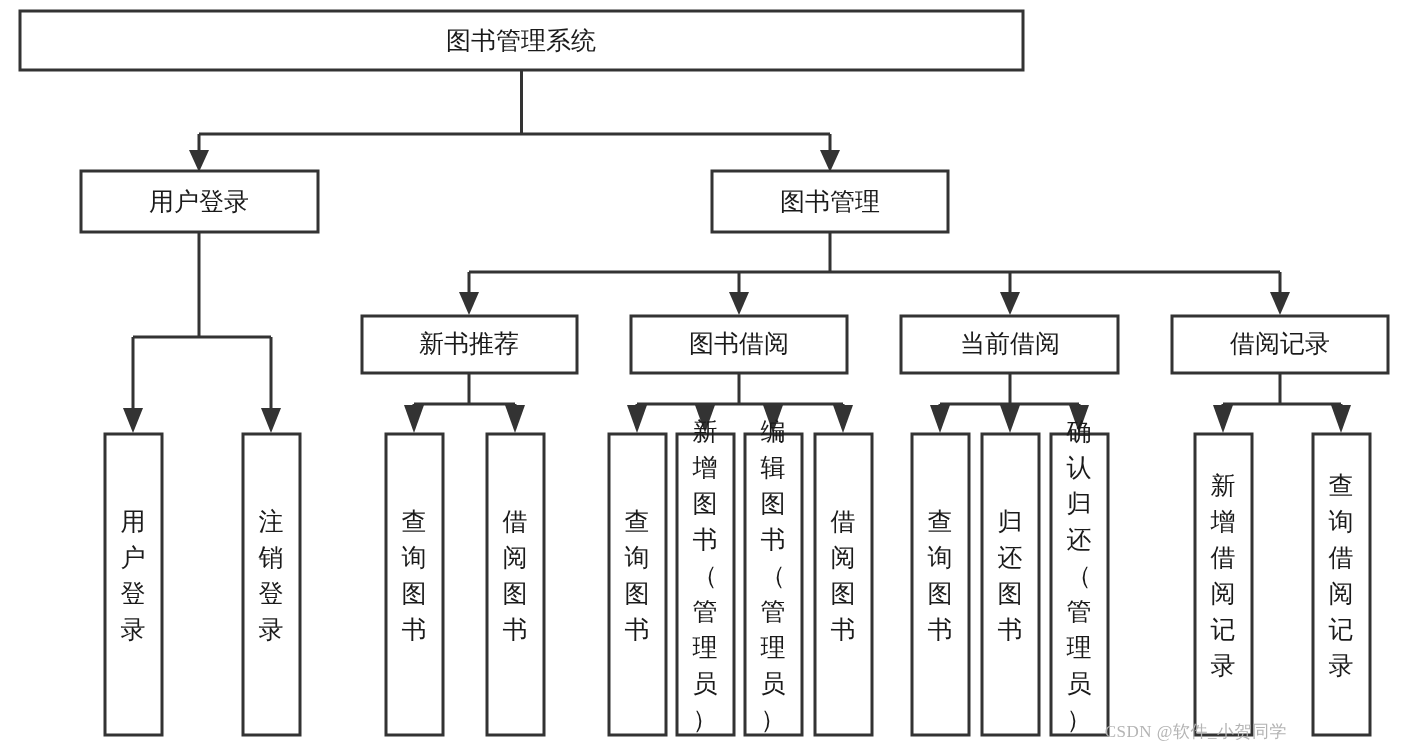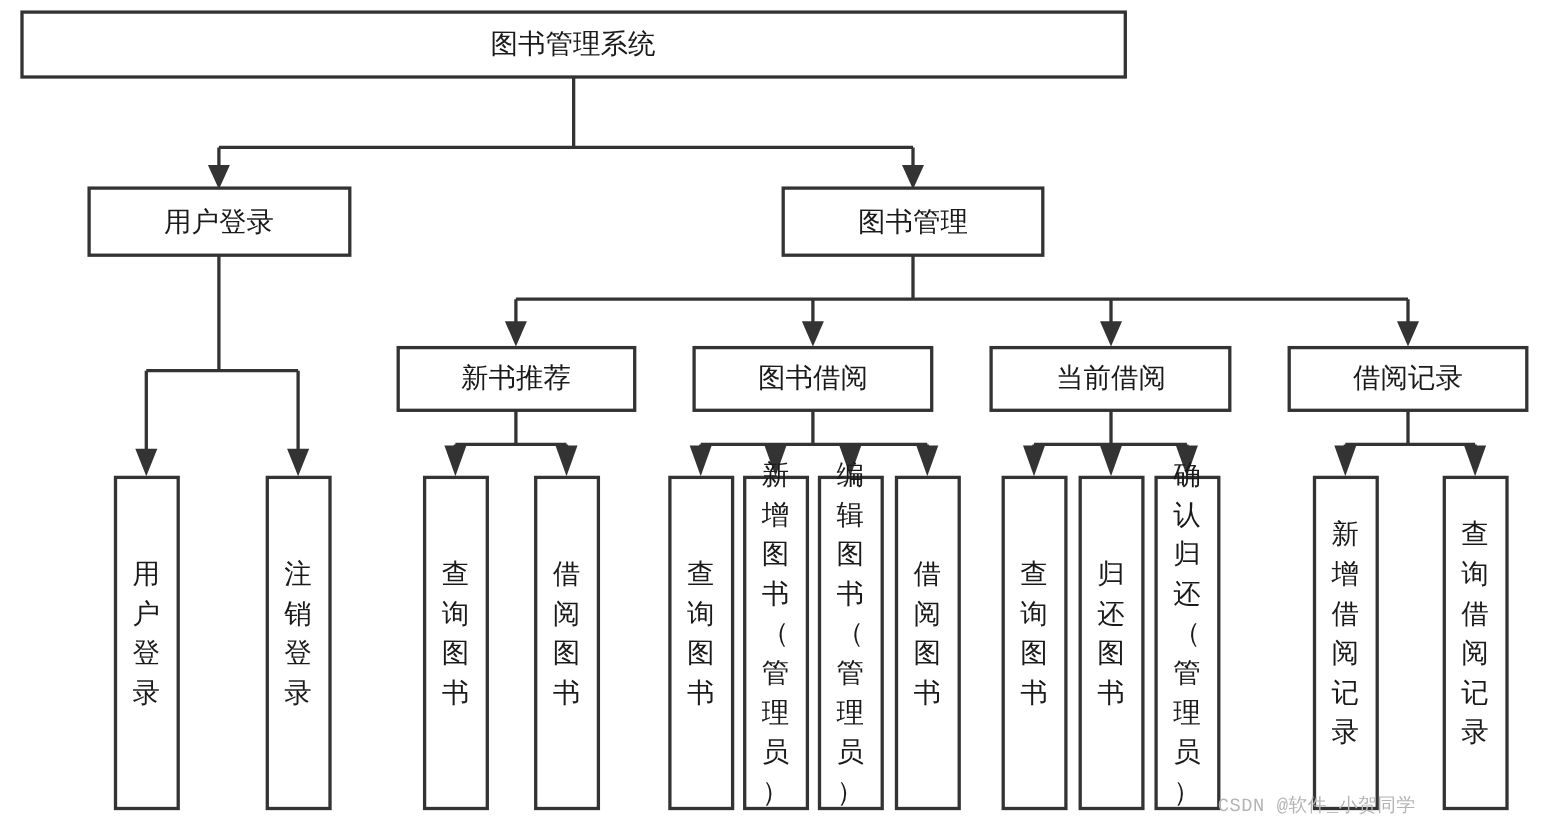--- a/index.html
+++ b/index.html
@@ -51,21 +51,21 @@
   .vert-label {
     font-family: "Liberation Sans", "DejaVu Sans", sans-serif;
     fill: #1a1a1a;
     font-size: 25px;
     text-anchor: middle;
   }
   .watermark {
     position: absolute;
     right: 12px;
     bottom: 4px;
-    font-family: Liberation Mono, monospace;
+    font-family: Liberation Serif, serif;
     font-size: 17px;
     color: #b4b4b4;
     white-space: nowrap;
     letter-spacing: 0.5px;
   }
 </style>
 </head>
 <body>
 
 <div id="diagram-root">

